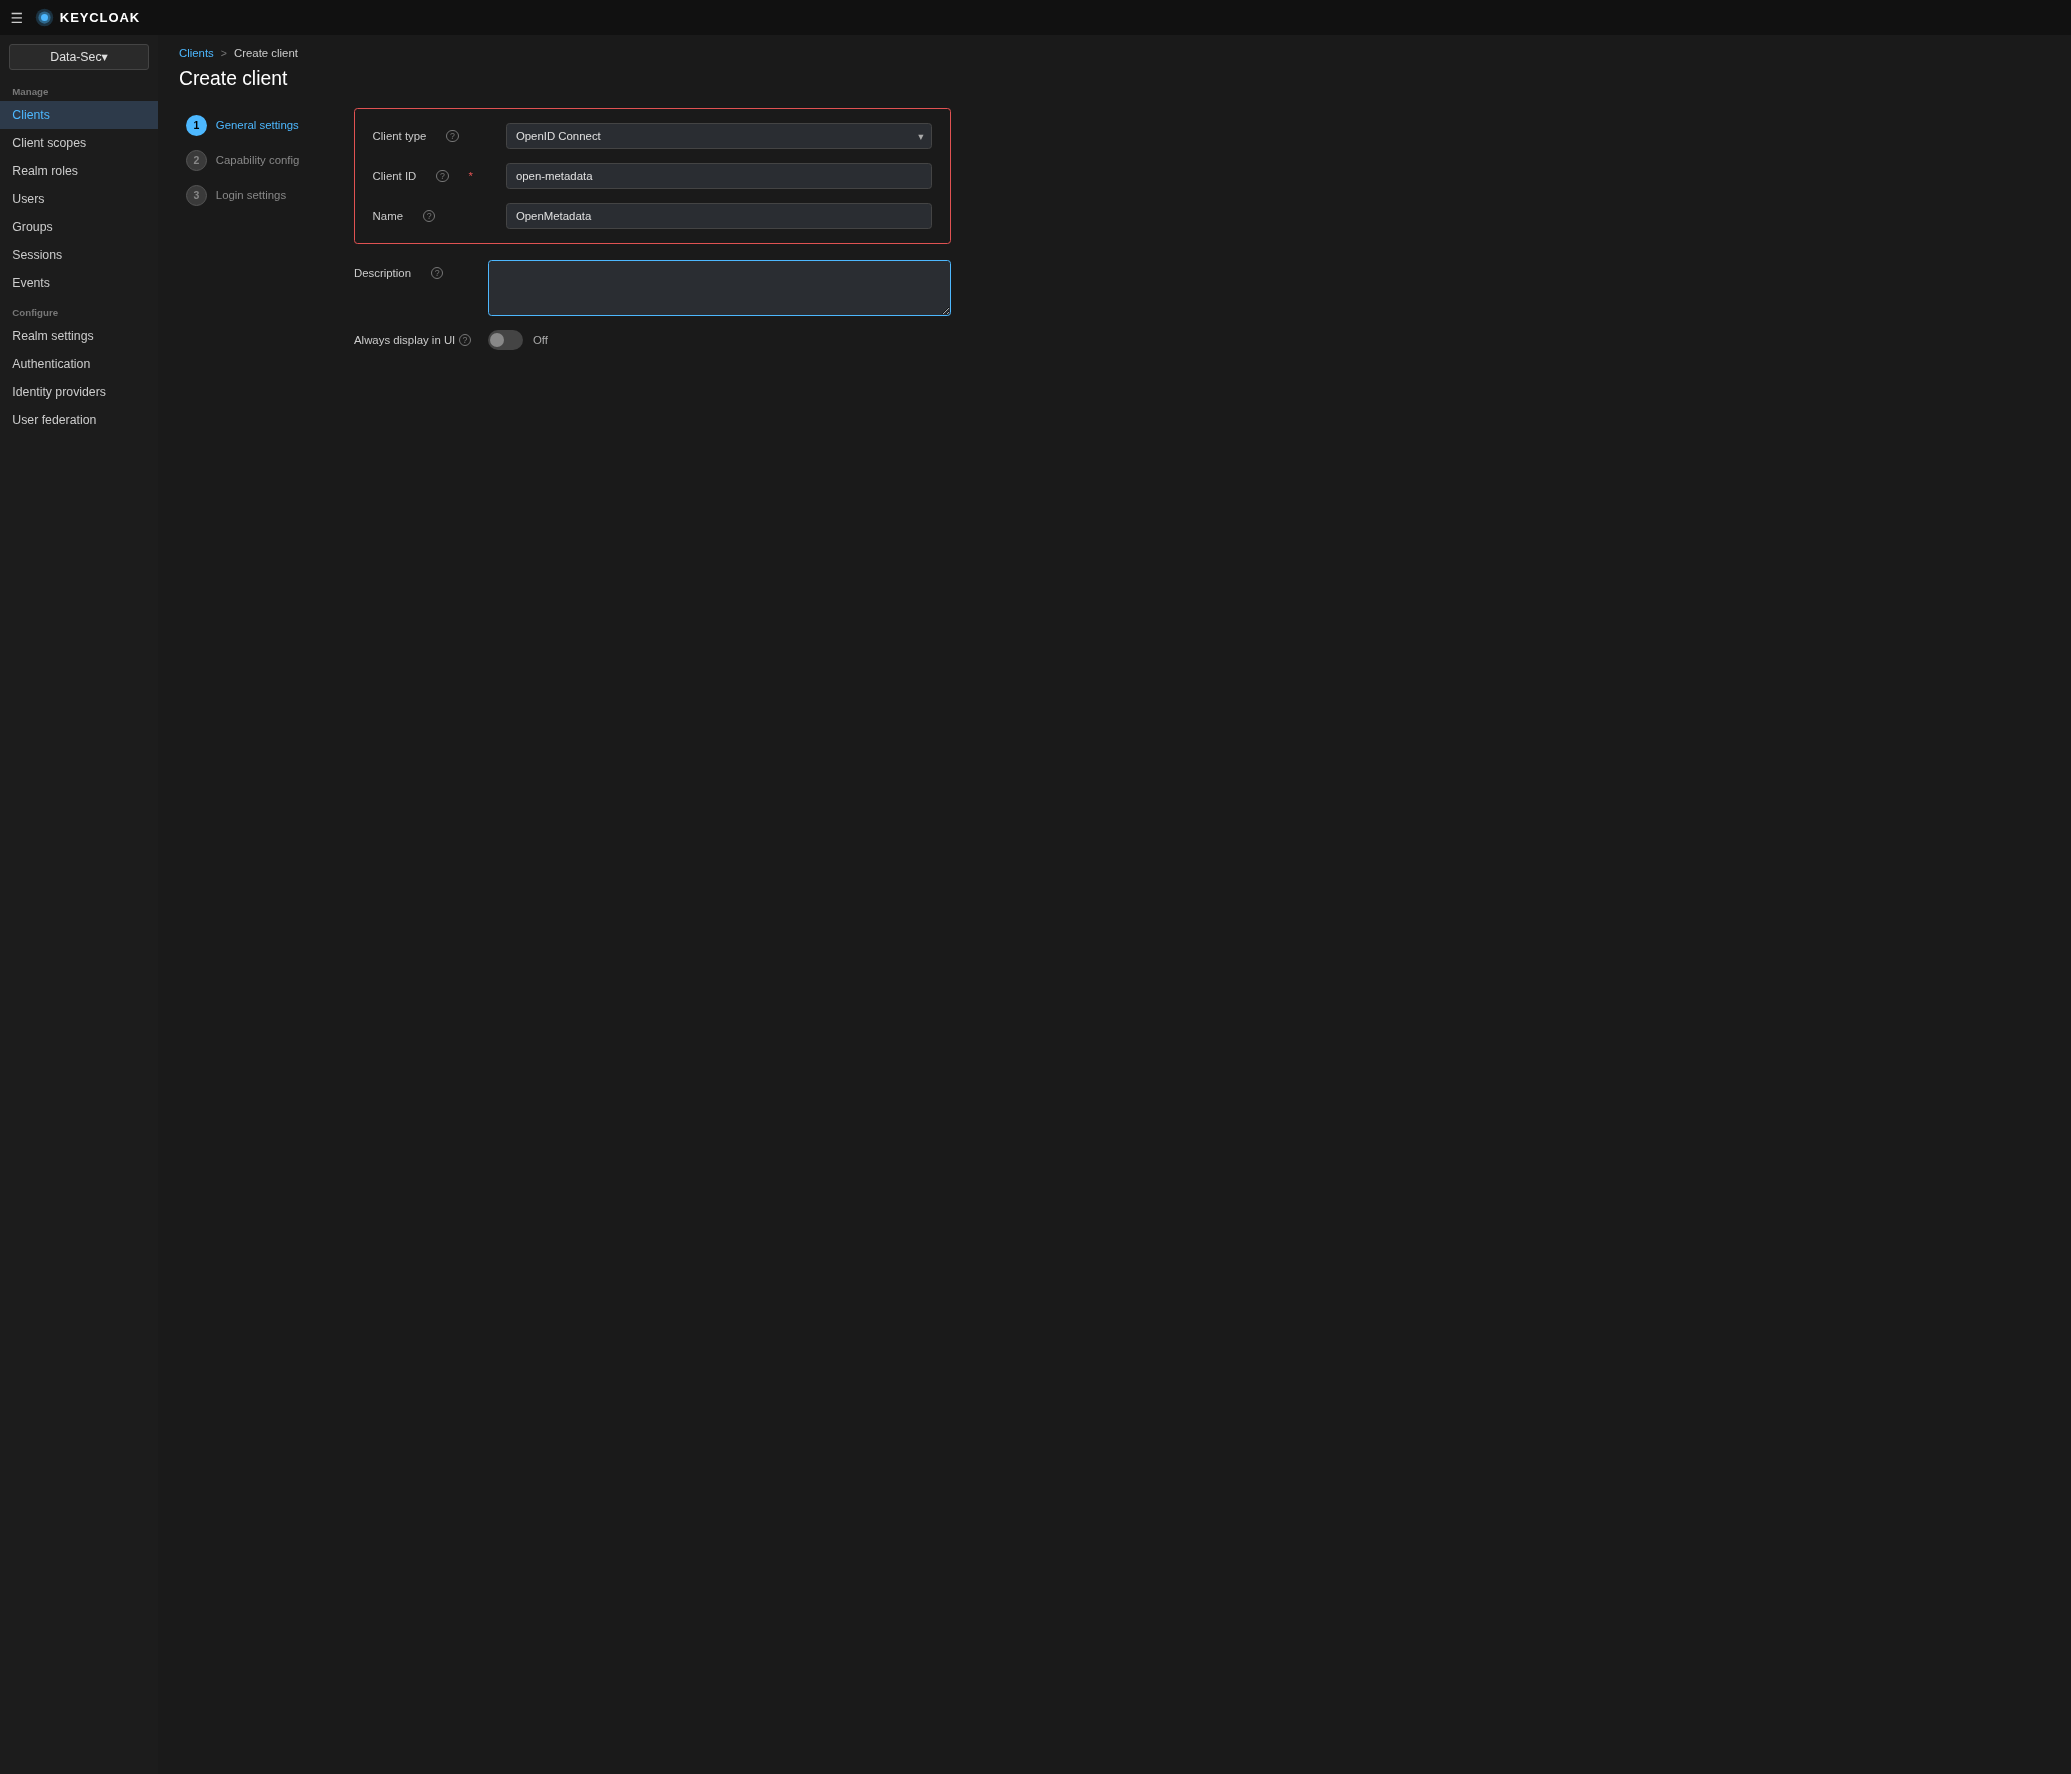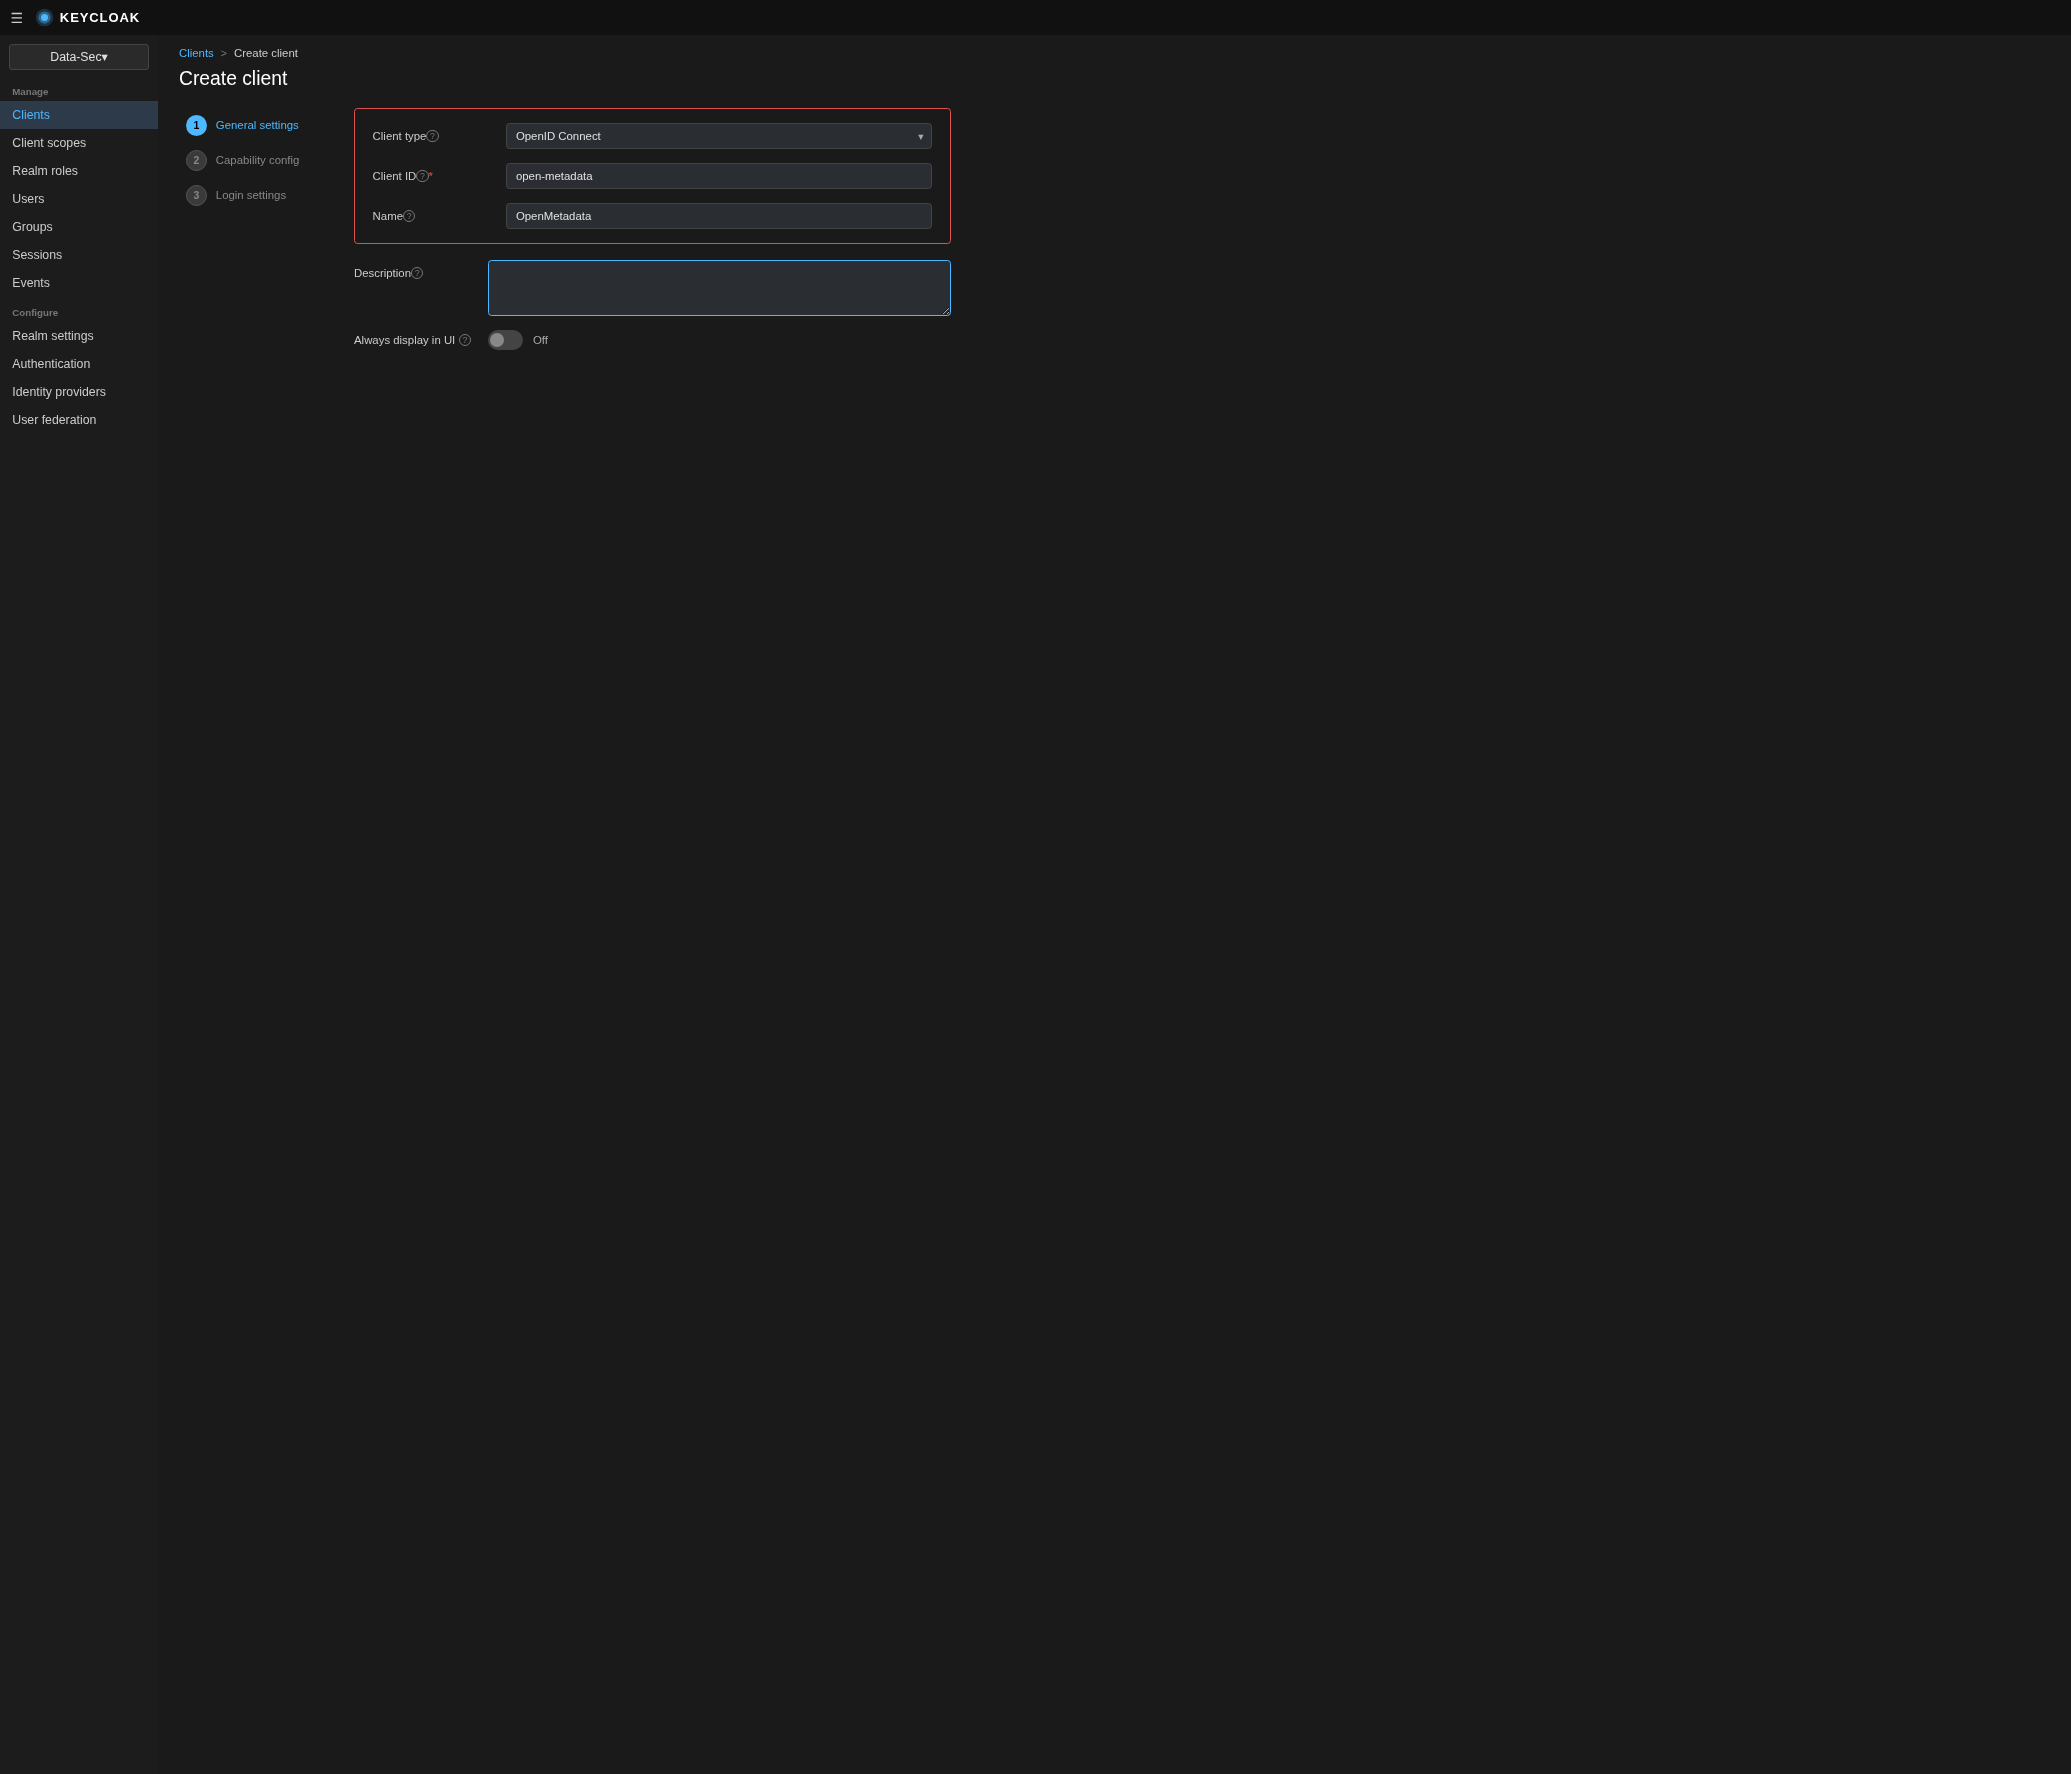--- a/index.html
+++ b/index.html
@@ -225,21 +225,21 @@
       margin-bottom: 0;
     }
 
     .form-label {
       min-width: 123px;
       padding-top: 7px;
       color: #ccc;
       font-size: 11.4px;
       display: flex;
       align-items: center;
-      gap: 0;
+      gap: 20px;
     }
     .form-label-required::after {
       content: ' *';
       color: #e05252;
     }
     .info-icon {
       display: inline-flex;
       align-items: center;
       justify-content: center;
       width: 12.3px;

